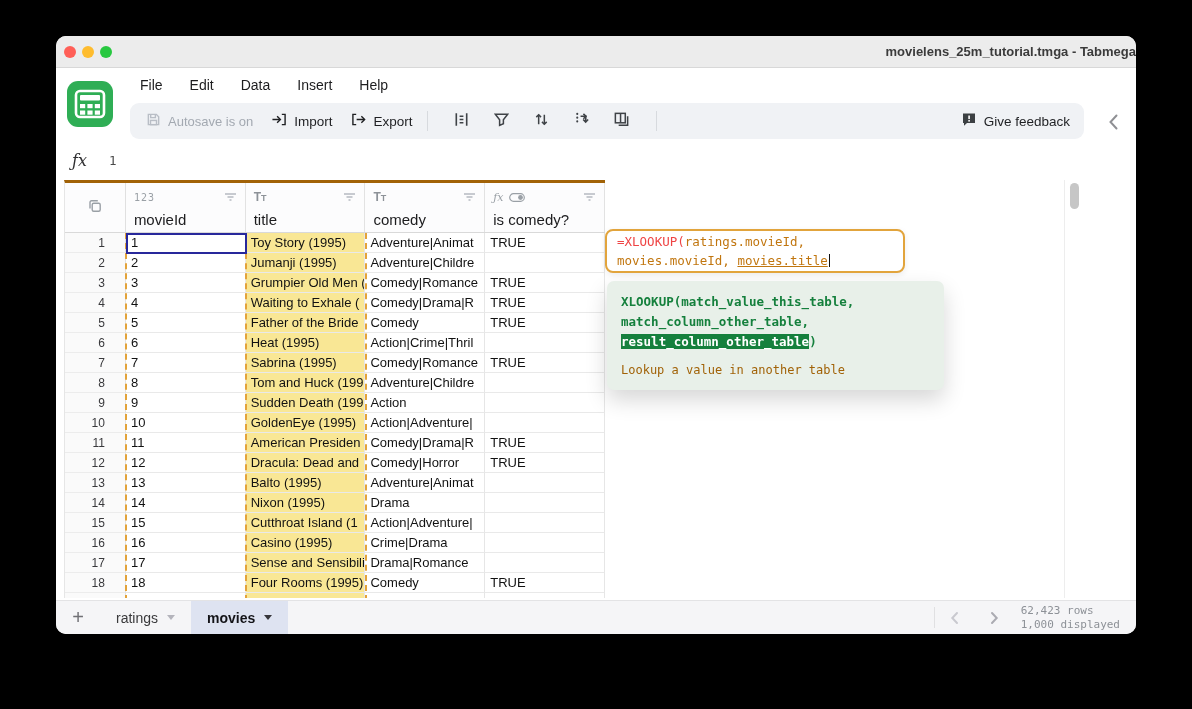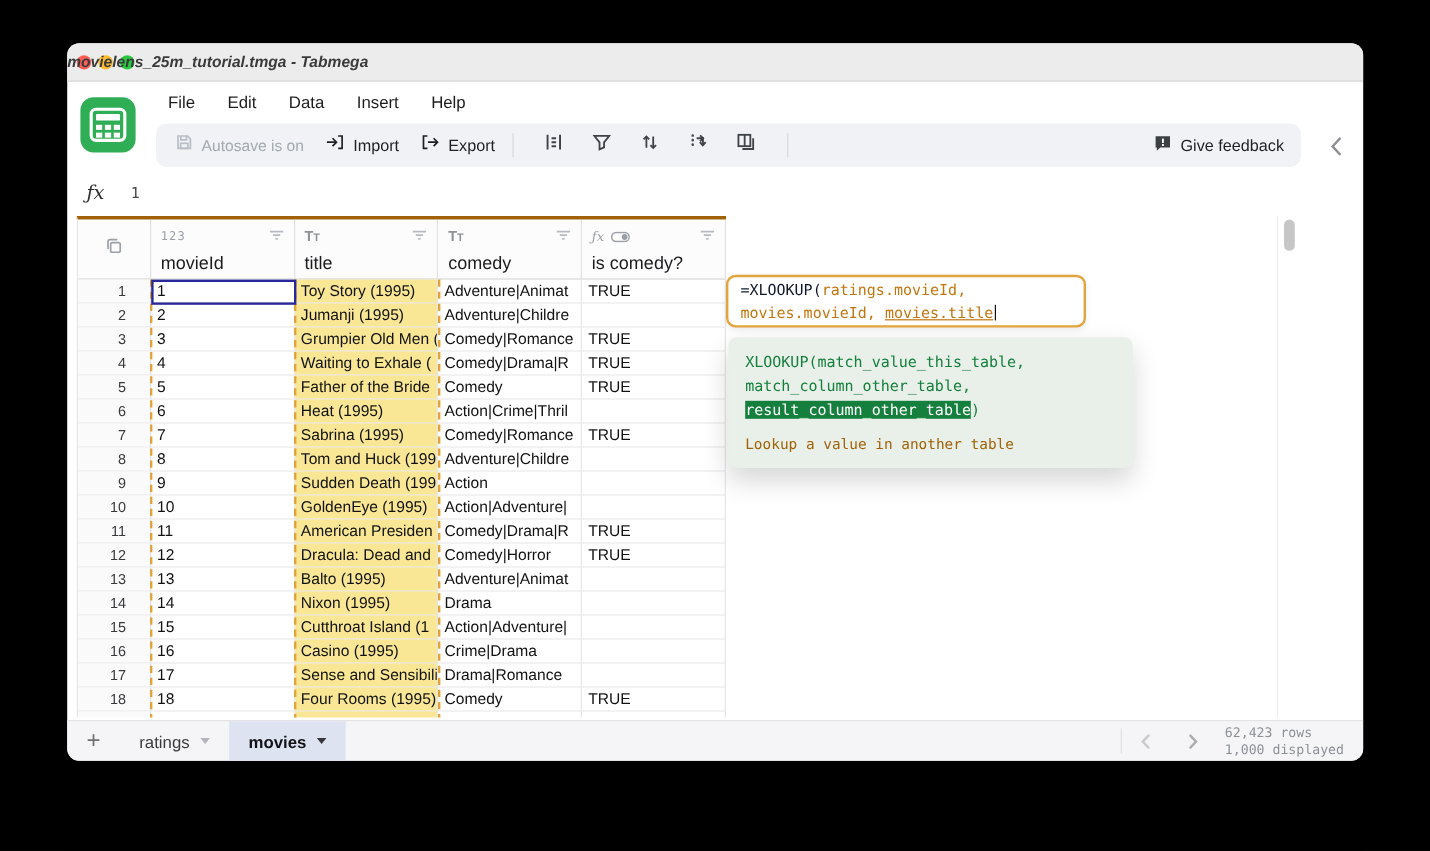--- a/index.html
+++ b/index.html
@@ -9,22 +9,22 @@
   .window { position:absolute; left:56px; top:36px; width:1080px; height:598px; background:#fff;
             border-radius:10px; overflow:hidden; box-shadow:0 18px 50px rgba(0,0,0,.6); }
 
   
   .titlebar { position:absolute; left:0; top:0; width:100%; height:32px; background:#ececec;
               border-bottom:1px solid #d8d8d8; }
   .traffic { position:absolute; top:10px; width:12px; height:12px; border-radius:50%; }
   .t-red { left:8px;  background:#ff5f57; }
   .t-yellow { left:26px; background:#febc2e; }
   .t-green { left:44px; background:#28c840; }
-  .win-title { position:absolute; left:0; right:0; top:0; height:32px; line-height:32px; text-align:left;
-               font-size:13px; font-weight:bold; color:#3b3b3b;font-style:italic; }
+  .win-title { position:absolute; left:0; right:0; top:0; height:32px; line-height:32px; text-align:right;
+               font-size:13px; font-weight:bold; color:#3b3b3b; }
 
   
   .menubar { position:absolute; left:74px; top:32px; height:34px; display:flex; align-items:center; gap:27px; padding-left:10px; }
   .menu-item { font-size:14px; color:#1d1d1f; cursor:default; }
   .app-icon { position:absolute; left:10px; top:44px; width:48px; height:48px; }
 
   
   .toolbar { position:absolute; left:74px; top:67px; width:954px; height:36px; background:#f0f2f5;
              border-radius:9px; display:flex; align-items:center; padding:0 14px 0 16px; }
   .tb-group { display:flex; align-items:center; gap:7px; }
@@ -71,31 +71,31 @@
                  z-index:6; background:transparent; }
 
   .scroll-gutter { position:absolute; left:1008px; top:144px; height:418px; width:0; border-left:1px solid #ededed; }
   .scroll-thumb { position:absolute; left:1014px; top:147px; width:9px; height:26px; border-radius:5px; background:#c6c6c6; }
 
   
   .formula-editor { position:absolute; left:549px; top:193px; width:300px; height:44px; background:#fff;
                     border:2px solid #e2a43c; border-radius:8px; padding:1px 10px; z-index:10;
                     font-family:"DejaVu Sans Mono", monospace; font-size:12.5px; line-height:19px;
                     box-shadow:0 2px 6px rgba(0,0,0,.08); white-space:nowrap; overflow:hidden; }
-  .seg-plain { color:#0f172a; }
+  .seg-plain { color:#ef4444; }
   .seg-ref { color:#c1760f; }
   .seg-ref-underline { color:#c1760f; text-decoration:underline; }
   .formula-editor .seg-line:last-child::after { content:""; display:inline-block; width:1.5px; height:13px;
     background:#111; vertical-align:-2px; margin-left:1px; }
 
   
   .fn-tooltip { position:absolute; left:551px; top:245px; width:337px; background:#e8f0e9; border-radius:7px;
                 padding:11px 14px 13px 14px; z-index:9; box-shadow:0 10px 22px rgba(0,0,0,.16);
                 font-family:"DejaVu Sans Mono", monospace; }
-  .fn-tooltip .seg-line { font-size:12.5px; line-height:20px; font-weight:normal; color:#15803d; }
+  .fn-tooltip .seg-line { font-size:12.5px; line-height:20px; font-weight:bold; color:#15803d; }
   .seg-code { color:#15803d; }
   .seg-code-highlight { background:#15803d; color:#fff; }
   .fn-desc { margin-top:11px; font-size:12px; color:#a16207; font-weight:normal; }
 
   
   .tabbar { position:absolute; left:0; top:564px; width:100%; height:34px; background:#f5f5f7;
             border-top:1px solid #e3e3e5; display:flex; align-items:stretch; }
   .add-table-btn { width:44px; display:flex; align-items:center; justify-content:center; font-size:20px; color:#707075; }
   .sheet-tab { display:flex; align-items:center; gap:9px; padding:0 16px; font-size:14px; color:#3a3a3c;justify-content:center; }
   .sheet-tab.active { background:#dee3f1; font-weight:bold; color:#141418; }

